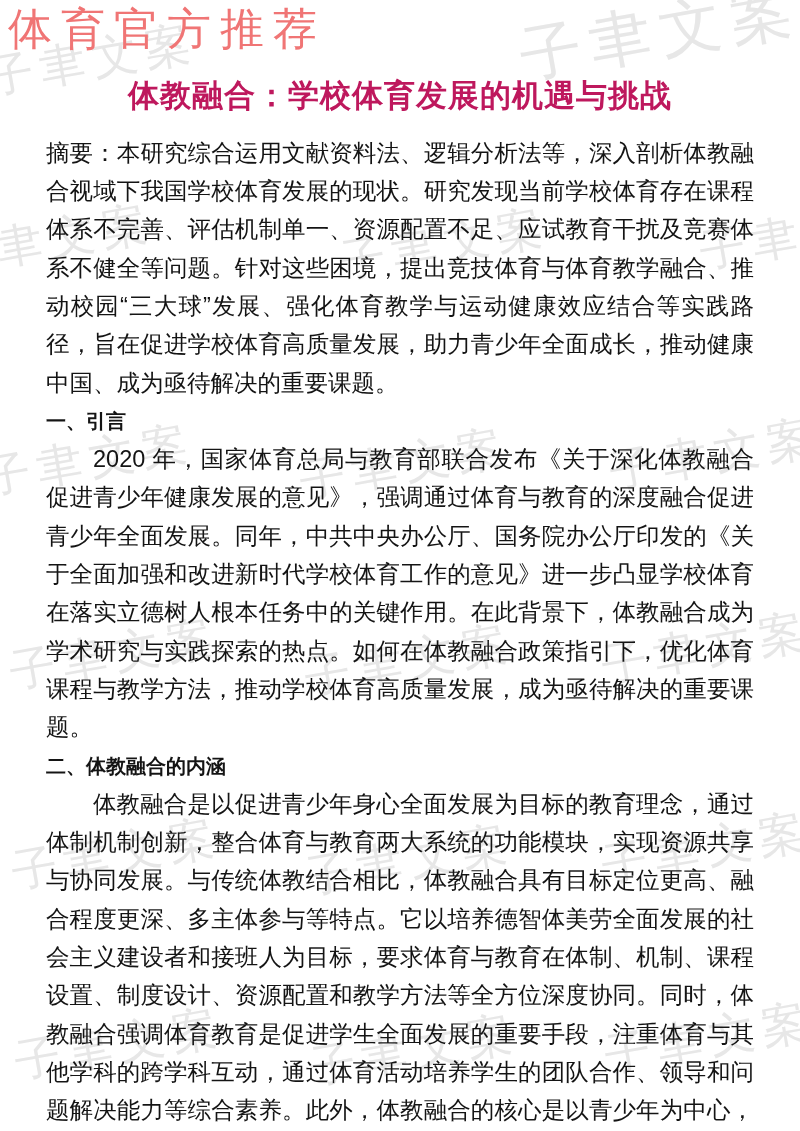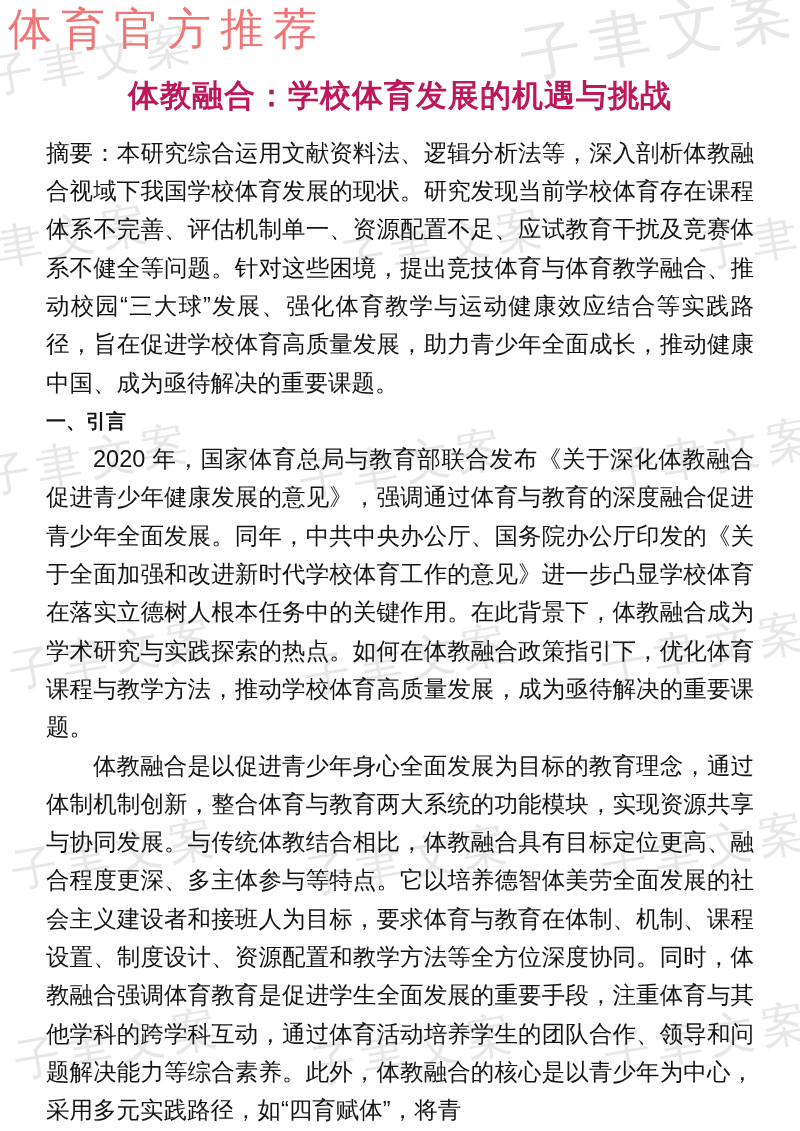--- a/index.html
+++ b/index.html
@@ -86,17 +86,18 @@
   <div class="title">体教融合：学校体育发展的机遇与挑战</div>
 
   <div class="content">
 
     <p><b>摘要：</b><span>本研究综合运用文献资料法、逻辑分析法等，深入剖析体教融合视域下我国学校体育发展的现状。研究发现当前学校体育存在课程体系不完善、评估机制单一、资源配置不足、应试教育干扰及竞赛体系不健全等问题。针对这些困境，提出竞技体育与体育教学融合、推动校园“三大球”发展、强化体育教学与运动健康效应结合等实践路径，旨在促进学校体育高质量发展，助力青少年全面成长，推动健康中国、成为亟待解决的重要课题。</span></p>
 
 
     <h2>一、引言</h2>
     <p class="indent">2020 年，国家体育总局与教育部联合发布《关于深化体教融合促进青少年健康发展的意见》，强调通过体育与教育的深度融合促进青少年全面发展。同年，中共中央办公厅、国务院办公厅印发的《关于全面加强和改进新时代学校体育工作的意见》进一步凸显学校体育在落实立德树人根本任务中的关键作用。在此背景下，体教融合成为学术研究与实践探索的热点。如何在体教融合政策指引下，优化体育课程与教学方法，推动学校体育高质量发展，成为亟待解决的重要课题。</p>
 
+    <h2>二、体教融合的内涵</h2>
     <p class="indent">体教融合是以促进青少年身心全面发展为目标的教育理念，通过体制机制创新，整合体育与教育两大系统的功能模块，实现资源共享与协同发展。与传统体教结合相比，体教融合具有目标定位更高、融合程度更深、多主体参与等特点。它以培养德智体美劳全面发展的社会主义建设者和接班人为目标，要求体育与教育在体制、机制、课程设置、制度设计、资源配置和教学方法等全方位深度协同。同时，体教融合强调体育教育是促进学生全面发展的重要手段，注重体育与其他学科的跨学科互动，通过体育活动培养学生的团队合作、领导和问题解决能力等综合素养。此外，体教融合的核心是以青少年为中心，采用多元实践路径，如“四育赋体”，将青</p>
 
   </div>
 
 </div>
 
 </body></html>

